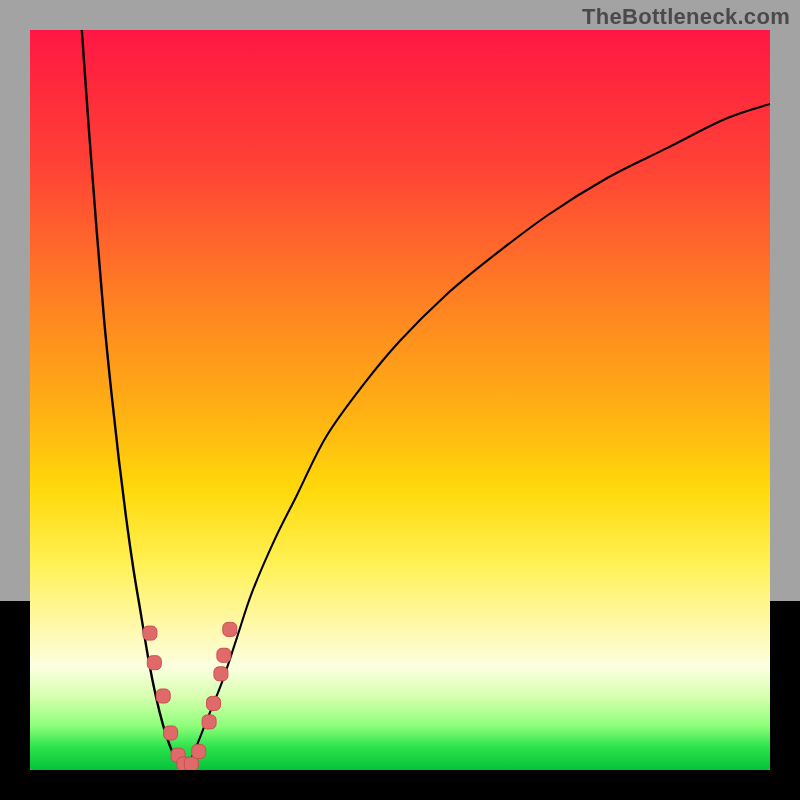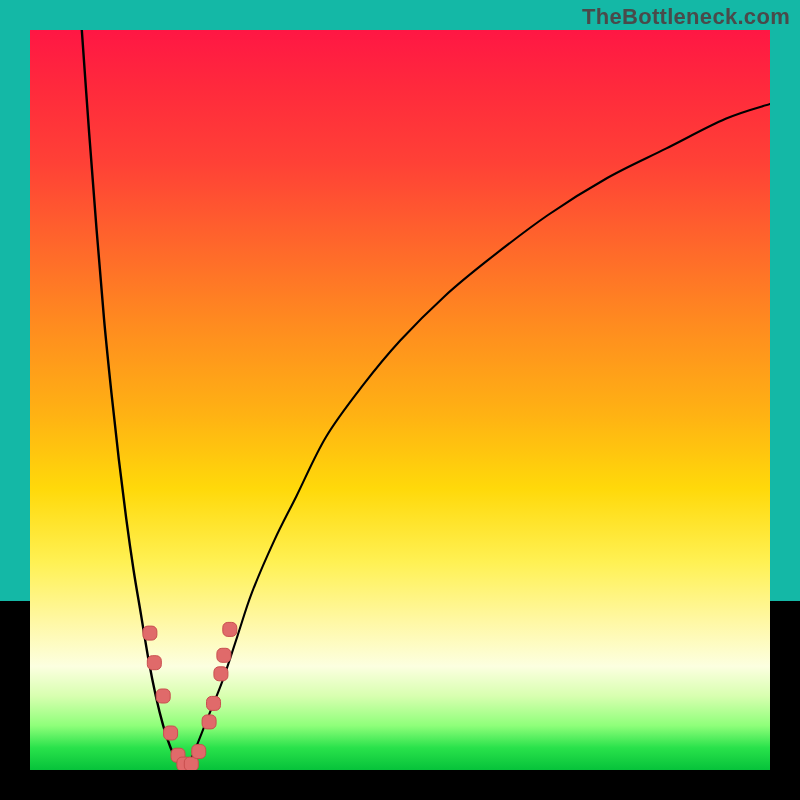--- a/index.html
+++ b/index.html
@@ -8,21 +8,21 @@
     width: 800px;
     height: 800px;
     overflow: hidden;
     background: #000;
     font-family: Arial, Helvetica, sans-serif;
   }
   .frame {
     position: relative;
     width: 800px;
     height: 601px;
-    background: #14b8a6;
+    background: #a3a3a3;
   }
   .plot-area {
     position: absolute;
     left: 30px;
     top: 30px;
     width: 740px;
     height: 740px;
     
     background: linear-gradient(
       to bottom,

